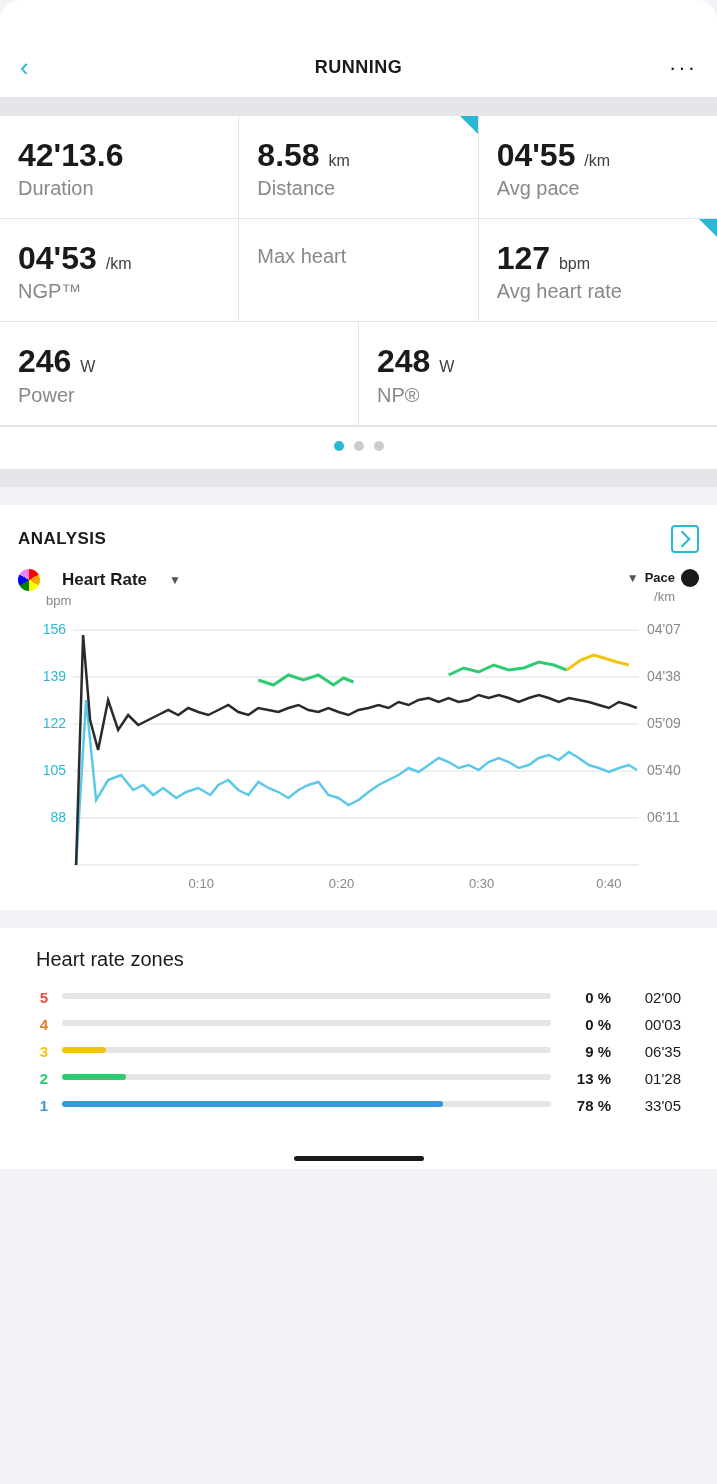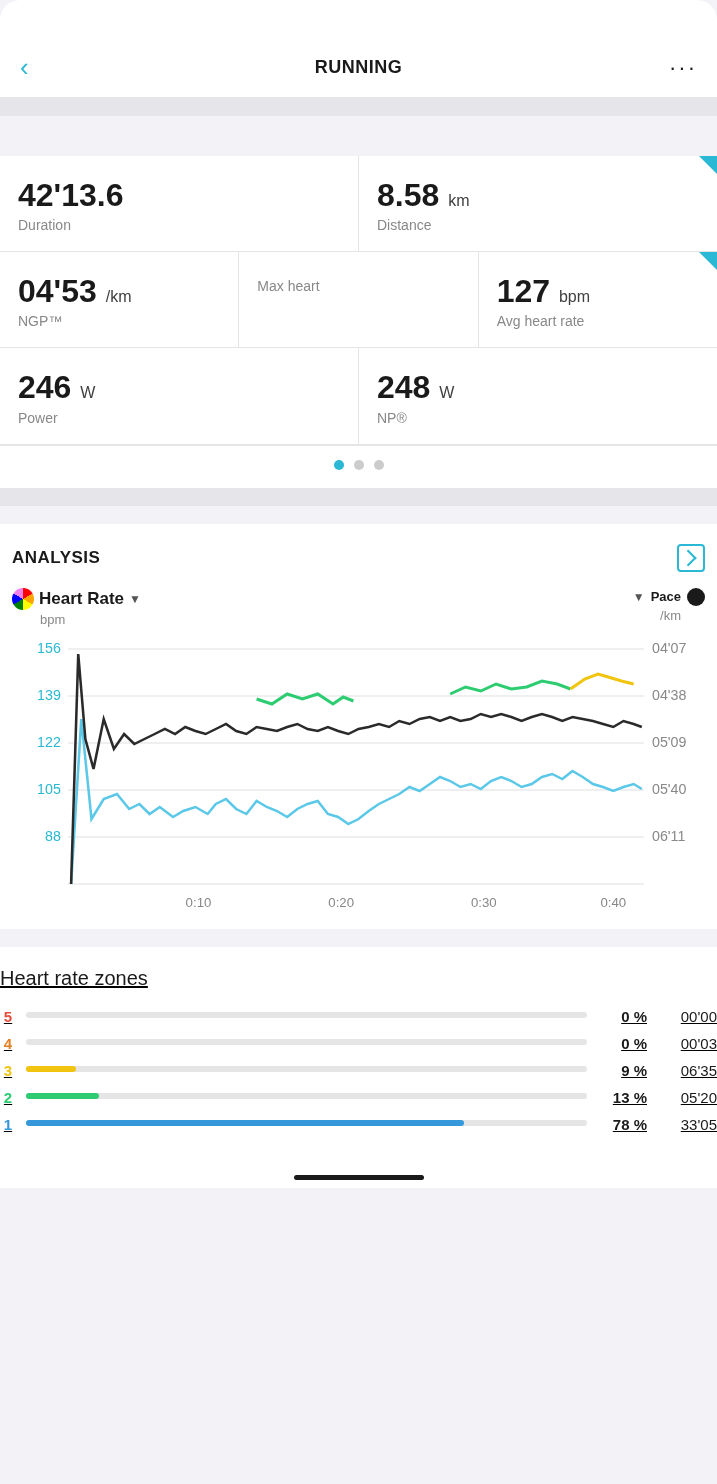--- a/index.html
+++ b/index.html
@@ -51,21 +51,20 @@
 
     
     .section-sep {
       height: 18px;
       background: #e5e5ea;
     }
 
     
     .stats-grid {
       background: #fff;
-      margin-top: 40px;
     }
     .stats-row {
       display: flex;
       border-bottom: 1px solid #e5e5e5;
       position: relative;
     }
     .stats-row:last-child {
       border-bottom: none;
     }
     .stat-cell {
@@ -82,21 +81,21 @@
       font-weight: 700;
       color: #1a1a1a;
       line-height: 1.1;
     }
     .stat-unit {
       font-size: 16px;
       font-weight: 400;
       color: #404040;
     }
     .stat-label {
-      font-size: 14px;
+      font-size: 20px;
       color: #888;
       margin-top: 4px;
     }
     
     .triangle-indicator {
       position: absolute;
       top: 0;
       right: 0;
       width: 0;
       height: 0;
@@ -121,21 +120,21 @@
       border-radius: 50%;
       background: #ccc;
     }
     .dot.active {
       background: #2ab8d4;
     }
 
     
     .analysis-section {
       background: #fff;
-      padding: 20px 12px 10px;
+      padding: 20px 18px 10px;
       margin-top: 18px;
     }
     .analysis-header {
       display: flex;
       align-items: center;
       justify-content: space-between;
       margin-bottom: 16px;
     }
     .analysis-title {
       font-size: 17px;
@@ -169,21 +168,21 @@
       justify-content: space-between;
       margin-bottom: 12px;
     }
     .chart-metric-left {
       display: flex;
       flex-direction: column;
     }
     .metric-selector {
       display: flex;
       align-items: center;
-      gap: 5px;
+      gap: 22px;
       cursor: pointer;
     }
     .rainbow-circle {
       width: 22px;
       height: 22px;
       border-radius: 50%;
       background: conic-gradient(red 0deg 60deg, orange 60deg 120deg, yellow 120deg 180deg, green 180deg 240deg, blue 240deg 300deg, violet 300deg 360deg);
     }
     .metric-name {
       font-size: 17px;
@@ -237,23 +236,22 @@
       margin: 4px 0 0;
     }
     .chart-svg {
       width: 100%;
       height: 100%;
     }
 
     
     .hr-zones-section {
       background: #fff;
-      padding: 20px 0;
+      padding: 20px 36px;
       margin-top: 18px;
-      text-decoration: underline;
     }
     .hr-zones-title {
       font-size: 20px;
       font-weight: 400;
       color: #1a1a1a;
       margin-bottom: 18px;
     }
     .zone-row {
       display: flex;
       align-items: center;
@@ -332,20 +330,24 @@
 
   <div class="stats-row">
     <div class="stat-cell">
       <div class="stat-value">42'13.6</div>
       <div class="stat-label">Duration</div>
     </div>
     <div class="stat-cell">
       <div class="triangle-indicator"></div>
       <div class="stat-value">8.58 <span class="stat-unit">km</span></div>
       <div class="stat-label">Distance</div>
+    </div>
+    <div class="stat-cell">
+      <div class="stat-value">04'55 <span class="stat-unit">/km</span></div>
+      <div class="stat-label">Avg pace</div>
     </div>
   </div>
 
   <div class="stats-row">
     <div class="stat-cell">
       <div class="stat-value">04'53 <span class="stat-unit">/km</span></div>
       <div class="stat-label">NGP™</div>
     </div>
     <div class="stat-cell">
       <div class="stat-label">Max heart</div>
@@ -443,21 +445,21 @@
 <div class="hr-zones-section">
   <div class="hr-zones-title">Heart rate zones</div>
 
   <div class="zone-row">
     <span class="zone-number" style="color:#e74c3c;">5</span>
     <div class="zone-bar-container">
       <div class="zone-bar-track"></div>
       <div class="zone-bar-fill" style="width:0%;background:#e74c3c;"></div>
     </div>
     <span class="zone-percent">0 %</span>
-    <span class="zone-time">00'00</span>
+    <span class="zone-time">02'00</span>
   </div>
 
   <div class="zone-row">
     <span class="zone-number" style="color:#e67e22;">4</span>
     <div class="zone-bar-container">
       <div class="zone-bar-track"></div>
       <div class="zone-bar-fill" style="width:0%;background:#e67e22;"></div>
     </div>
     <span class="zone-percent">0 %</span>
     <span class="zone-time">00'03</span>
@@ -473,21 +475,21 @@
     <span class="zone-time">06'35</span>
   </div>
 
   <div class="zone-row">
     <span class="zone-number" style="color:#2ecc71;">2</span>
     <div class="zone-bar-container">
       <div class="zone-bar-track"></div>
       <div class="zone-bar-fill" style="width:13%;background:#2ecc71;"></div>
     </div>
     <span class="zone-percent">13 %</span>
-    <span class="zone-time">05'20</span>
+    <span class="zone-time">01'28</span>
   </div>
 
   <div class="zone-row">
     <span class="zone-number" style="color:#3498db;">1</span>
     <div class="zone-bar-container">
       <div class="zone-bar-track"></div>
       <div class="zone-bar-fill" style="width:78%;background:#3498db;"></div>
     </div>
     <span class="zone-percent">78 %</span>
     <span class="zone-time">33'05</span>

